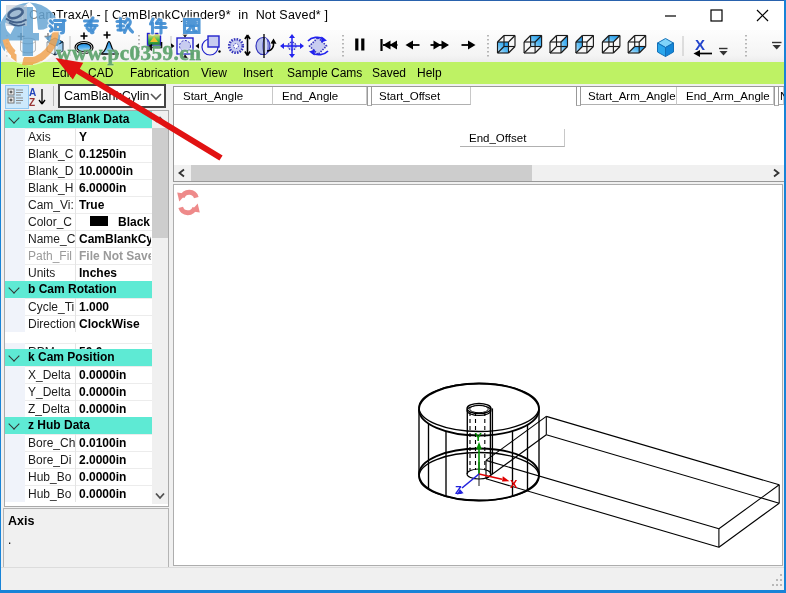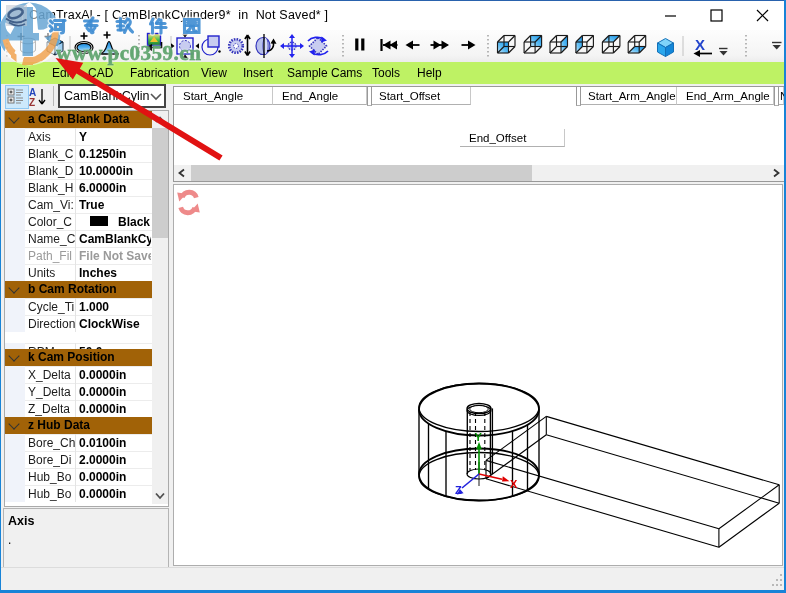--- a/index.html
+++ b/index.html
@@ -12,21 +12,21 @@
     background:linear-gradient(#fdfdfd,#f4f4f4 80%,#ececec);}
   #menubar{left:1px;top:62px;width:784px;height:22px;background:#bef264;font-size:12px;color:#000;}
   .menu{position:absolute;top:4px;}
   #row2{left:1px;top:84px;width:784px;height:26px;background:#f0f0f0;}
   
   #pgrid{left:4px;top:110px;width:163px;height:395px;background:#fff;border:1px solid #aaa;}
   .prow{position:absolute;left:0;width:161px;height:17px;font-size:12px;overflow:hidden;}
   .gut{position:absolute;left:0;top:0;width:20px;height:17px;background:#f0f3fa;}
   .plbl{position:absolute;left:23px;top:2px;width:47px;color:#1c1c1c;overflow:hidden;white-space:nowrap;}
   .pval{position:absolute;left:74px;top:2px;width:72px;font-weight:bold;color:#000;overflow:hidden;white-space:nowrap;}
-  .pcat{background:#a16207;}
+  .pcat{background:#5eead4;}
   .pcat .cattxt{position:absolute;left:23px;top:1px;font-weight:bold;color:#000;font-size:12px;}
   .chev{position:absolute;left:5px;top:3px;width:7px;height:7px;border-right:1.8px solid #333;border-bottom:1.8px solid #333;transform:rotate(45deg);}
   .pdiv{position:absolute;left:70px;top:0;width:1px;height:17px;background:#e4e4e4;}
   .rline{box-shadow:0 1px 0 #ececec inset;}
   
   #axispanel{left:3px;top:508px;width:164px;height:58px;background:#f0f0f0;border:1px solid #b4b4b4;}
   
   #dtable{left:173px;top:86px;width:610px;height:94px;background:#fff;border:1px solid #999;}
   .hcell{position:absolute;top:0;height:18px;border-right:1px solid #c8c8c8;border-bottom:1px solid #b0b0b0;font-size:11.5px;color:#000;padding-top:3px;padding-left:9px;box-sizing:border-box;background:#fff;}
   
@@ -222,21 +222,21 @@
     <path d="M 772.5 15 l 4.2 4.5 4.2 -4.5 Z" fill="#333"></path>
   </svg>
 <div id="menubar" class="abs">
  <span class="menu" style="left:15px">File</span>
  <span class="menu" style="left:51px">Edit</span>
  <span class="menu" style="left:87px">CAD</span>
  <span class="menu" style="left:129px">Fabrication</span>
  <span class="menu" style="left:200px">View</span>
  <span class="menu" style="left:242px">Insert</span>
  <span class="menu" style="left:286px">Sample Cams</span>
- <span class="menu" style="left:371px">Tools</span>
+ <span class="menu" style="left:371px">Saved</span>
  <span class="menu" style="left:416px">Help</span>
 </div>
 <div id="row2" class="abs">
 <div class="abs" style="left:4px;top:1px;width:22px;height:22px;background:#cde9fc;border:1px solid #90c8f2;"></div>
 <svg class="abs" style="left:6px;top:3px" width="18" height="18" viewBox="0 0 18 18">
  <rect x="1" y="2" width="6" height="6" fill="#f0f0f0" stroke="#777" stroke-width="1"></rect>
  <path d="M 2.5 5 h 3 M 4 3.5 v 3" stroke="#333" stroke-width="1"></path>
  <rect x="1" y="10" width="6" height="6" fill="#f0f0f0" stroke="#777" stroke-width="1"></rect>
  <path d="M 2.5 13 h 3 M 4 11.5 v 3" stroke="#333" stroke-width="1"></path>
  <path d="M 9 3 h 7 M 9 5.5 h 7 M 9 8 h 5 M 9 11 h 7 M 9 13.5 h 7 M 9 16 h 5" stroke="#888" stroke-width="1"></path>

